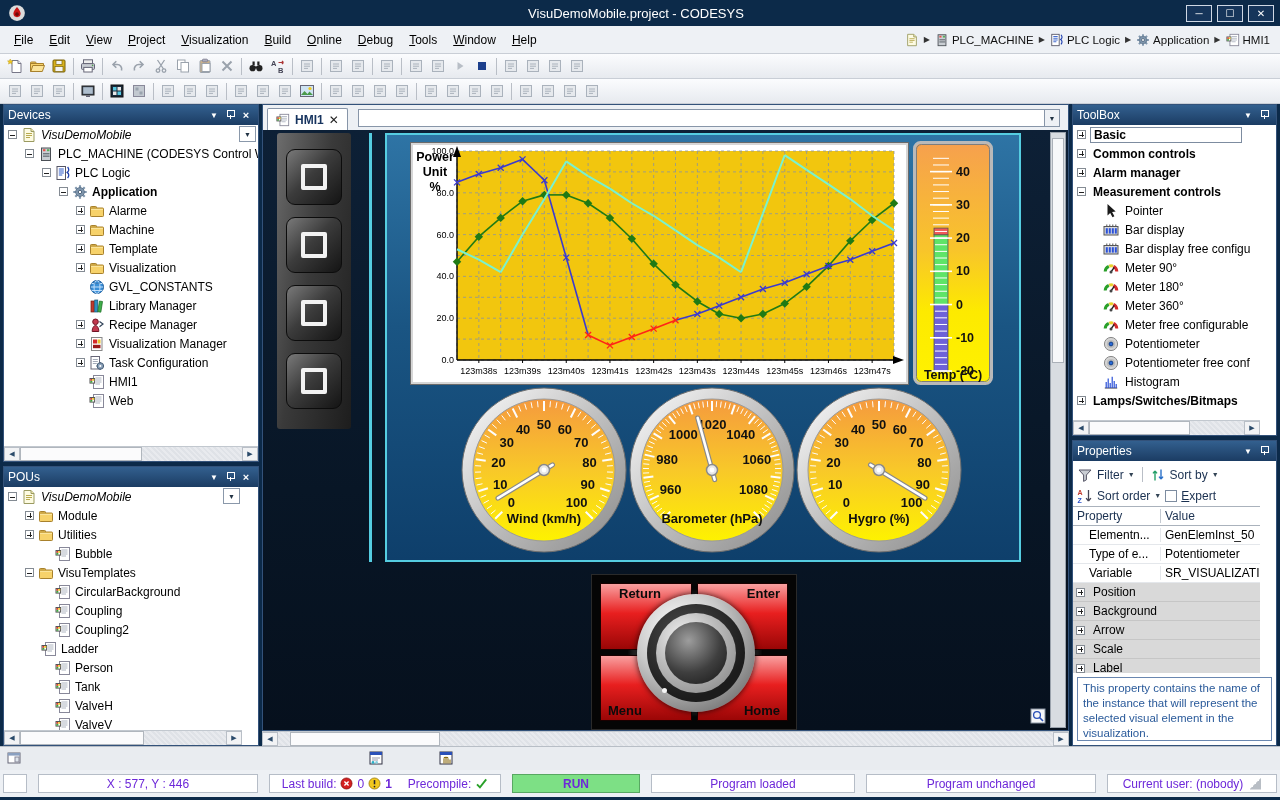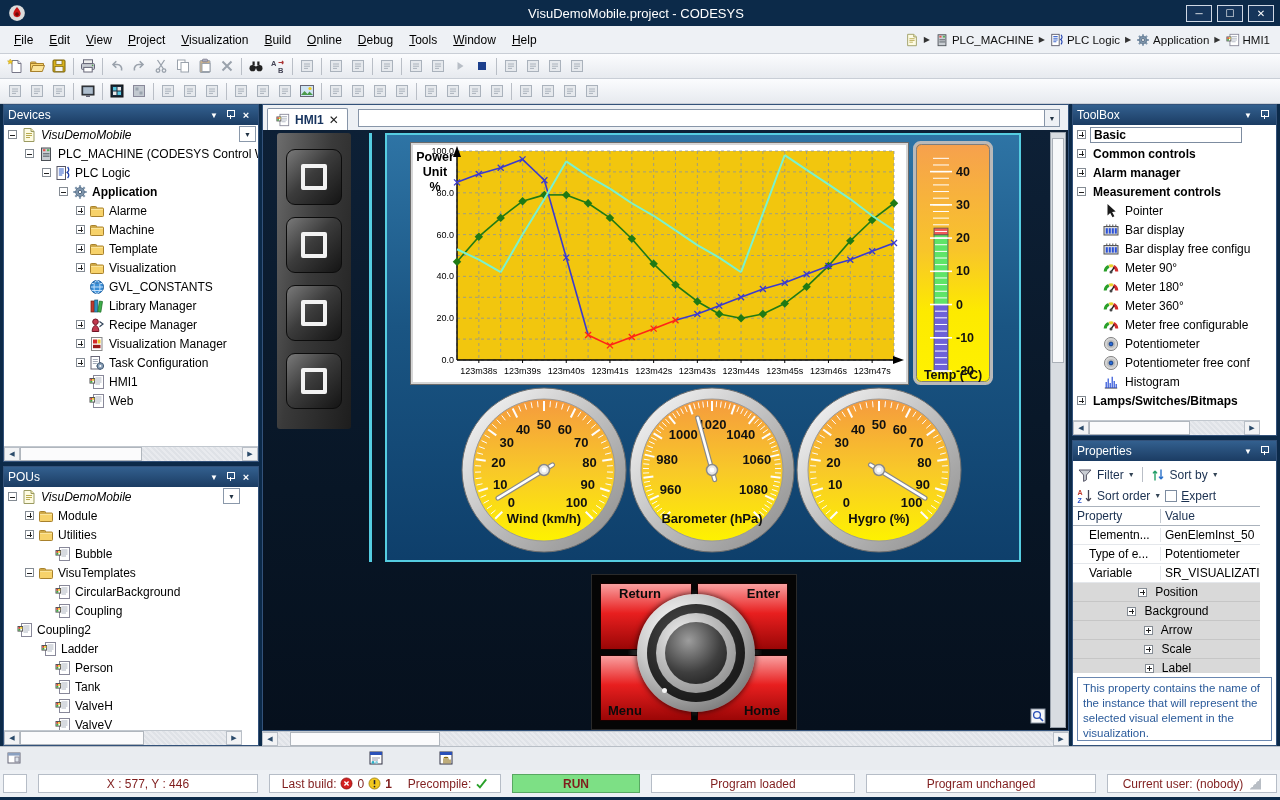--- a/index.html
+++ b/index.html
@@ -115,32 +115,32 @@
   .props-toolbar{padding:3px 4px 0 4px;flex:none;color:#1a3050;}
   .ptb-row{display:flex;align-items:center;height:21px;gap:4px;}
   .ptb-sep{width:1px;height:15px;background:#b9bec6;margin:0 3px;}
   .dd{font-size:7px;color:#345;}
   .chk{width:12px;height:12px;border:1px solid #7d8ca0;background:#fff;display:inline-block;}
   .expert-label{display:inline-block;}
   .expert-label::first-letter{text-decoration:underline;}
   .props-cols{display:flex;height:20px;border-bottom:1px solid #aab2bc;border-top:1px solid #aab2bc;color:#1a3050;align-items:center;flex:none;margin-right:16px;}
   .props-cols .c1{width:88px;padding-left:4px;border-right:1px solid #c4cad2;}
   .props-cols .c2{flex:1;padding-left:4px;}
-  .prow{height:19px;display:flex;align-items:center;font-size:12px;border-bottom:1px solid #e4e7eb;justify-content:center;}
+  .prow{height:19px;display:flex;align-items:center;font-size:12px;border-bottom:1px solid #e4e7eb;}
   .prow .pc1{width:88px;padding-left:16px;white-space:nowrap;overflow:hidden;border-right:1px solid #e4e7eb;}
   .prow .pc2{flex:1;padding-left:4px;white-space:nowrap;overflow:hidden;}
   .prow.group{background:#d9d9d9;border-bottom:1px solid #c6c6c6;}
   .prow.group .exp{margin-left:3px;}
   .props-desc{margin:4px 4px 4px 4px;border:1px solid #6a87b0;background:#fff;color:#2a5a9a;font-size:11.5px;line-height:1.3;padding:3px 5px;flex:none;height:64px;}
   .props-table{flex:1;position:relative;overflow:hidden;margin-right:16px;}
 
   
   .bottom-strip{flex:none;height:24px;background:#e9ecf0;border-top:1px solid #b8bec6;position:relative;}
   .bottom-strip .micon{position:absolute;top:3px;}
-  .statusbar{flex:none;height:27px;background:#edf0f4;display:flex;align-items:center;padding:0 3px;gap:11px;color:#7f1d1d;font-size:12px;}
+  .statusbar{flex:none;height:27px;background:#edf0f4;display:flex;align-items:center;padding:0 3px;gap:11px;color:#6d28d9;font-size:12px;}
   .sseg{height:19px;background:#fff;border:1px solid #b6bdc7;display:flex;align-items:center;justify-content:center;gap:4px;padding:0 6px;white-space:nowrap;}
   .sseg .micon{width:13px;height:13px;}
   .run-seg{background:#7de085;border-color:#58a862;font-weight:bold;}
   .grip{width:12px;height:12px;margin-left:2px;background:linear-gradient(135deg,transparent 50%,#9aa2ac 50%) ;clip-path:polygon(100% 0,100% 100%,0 100%);opacity:.7;}
 </style>
 </head>
 <body>
 
 <div id="window">
 
@@ -857,21 +857,21 @@
                   <rect x="4.5" y="1.5" width="10" height="13" fill="#fff" stroke="#889"></rect>
                   <path d="M6.5 4h6M6.5 6h6M6.5 8h6M6.5 10h4.5" stroke="#9aa2b0" stroke-width="0.8"></path>
                   <rect x="1" y="4.5" width="4.6" height="4.6" fill="#fff" stroke="#555"></rect>
                   <rect x="1.5" y="5" width="1.8" height="1.8" fill="#e23a2a"></rect>
                   <rect x="3.4" y="5" width="1.8" height="1.8" fill="#f2d22a"></rect>
                   <rect x="1.5" y="6.9" width="1.8" height="1.8" fill="#3aa83a"></rect>
                 </svg>
               </span>
               <span class="tlabel">Coupling</span>
             </div>
-            <div class="trow" style="">
+            <div class="trow" style="padding-left: 38px;">
               <span class="exp-spacer"></span>
               <span class="micon">
                 <svg viewBox="0 0 16 16">
                   <rect x="4.5" y="1.5" width="10" height="13" fill="#fff" stroke="#889"></rect>
                   <path d="M6.5 4h6M6.5 6h6M6.5 8h6M6.5 10h4.5" stroke="#9aa2b0" stroke-width="0.8"></path>
                   <rect x="1" y="4.5" width="4.6" height="4.6" fill="#fff" stroke="#555"></rect>
                   <rect x="1.5" y="5" width="1.8" height="1.8" fill="#e23a2a"></rect>
                   <rect x="3.4" y="5" width="1.8" height="1.8" fill="#f2d22a"></rect>
                   <rect x="1.5" y="6.9" width="1.8" height="1.8" fill="#3aa83a"></rect>
                 </svg>

